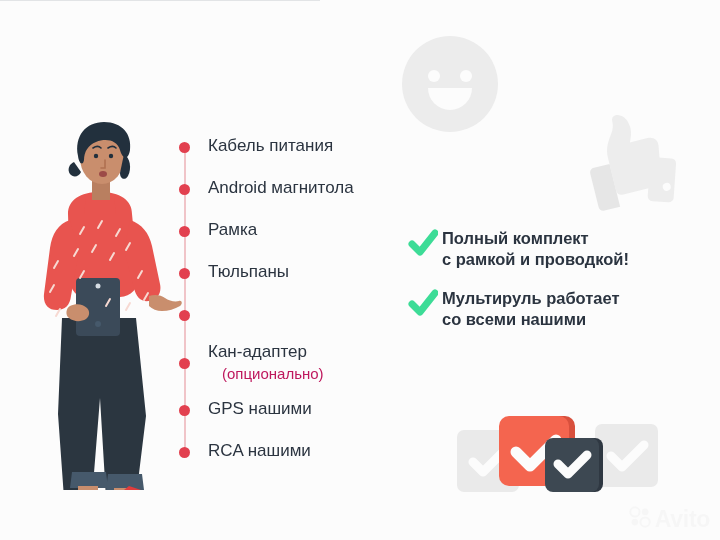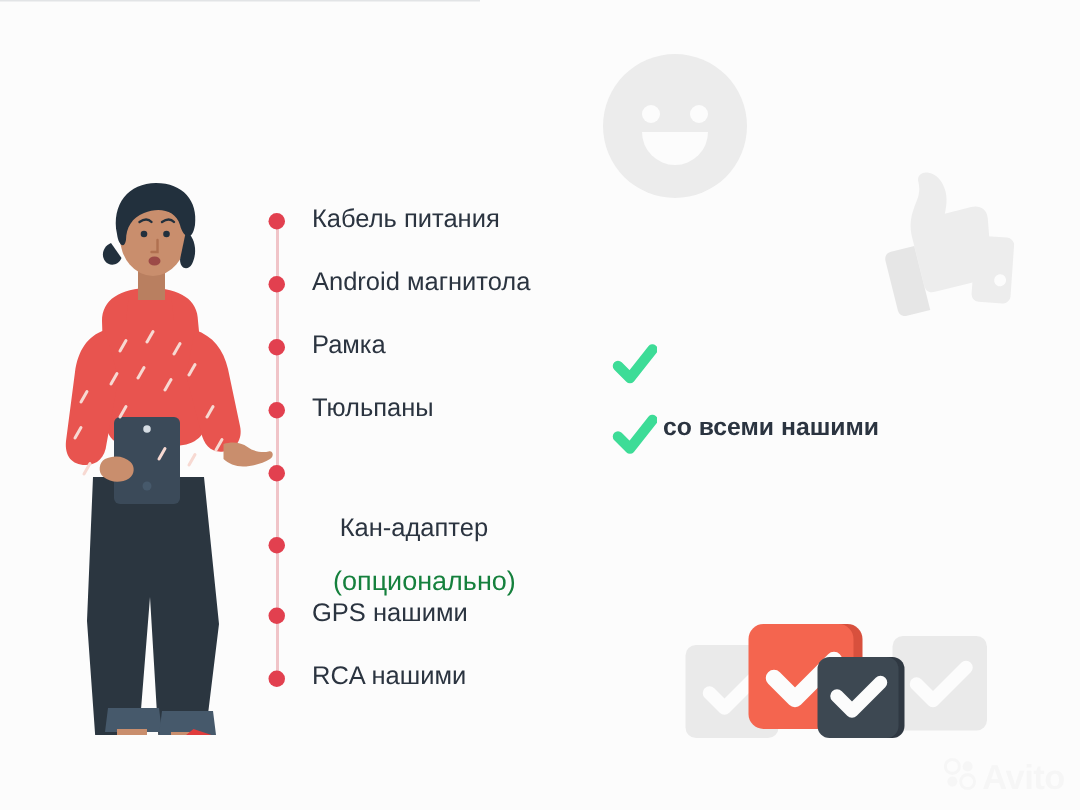--- a/index.html
+++ b/index.html
@@ -32,34 +32,34 @@
   }
 
   
   #kit-list { position:absolute; left:176px; top:136px; width:230px; }
   #timeline-track {
     position:absolute; left:8px; top:10px;
     width:2px; height:302px; background:#f0c4c8;
   }
   .kit-item {
     position:absolute; left:0;
-    display:flex; align-items:flex-start; width:230px;text-align:center;
+    display:flex; align-items:flex-start; width:230px;
   }
   .kit-dot {
     width:11px; height:11px; border-radius:50%;
     background:#e2404f; flex:none; margin-top:6px; margin-left:3px;
     position:relative; z-index:2;
   }
   .kit-text { margin-left:18px; }
   .kit-label {
     font-size:17px; color:#2b3440; line-height:1.15; white-space:nowrap;
   }
   .kit-sub {
-    font-size:18px; color:#15803d; line-height:1.3;
-    margin-left:14px; margin-top:14px; white-space:nowrap;
+    font-size:15px; color:#be185d; line-height:1.3;
+    margin-left:14px; margin-top:2px; white-space:nowrap;
   }
 
   
   #features { position:absolute; left:408px; top:228px; width:270px; }
   .feature { display:flex; align-items:flex-start; margin-bottom:18px; }
   .feature-check { flex:none; width:30px; height:28px; margin-top:1px; }
   .feature-lines { margin-left:4px; }
   .feature-line {
     font-size:16.5px; font-weight:bold; color:#2b3440;
     line-height:1.28; white-space:nowrap;
@@ -255,29 +255,34 @@
   </div>
 
   <div id="features">
 
     <div class="feature">
       <span class="feature-check">
         <svg viewBox="0 0 30 28" width="30" height="28">
           <path d="M4 15l8 8L27 4" stroke="#3ddc97" stroke-width="7" fill="none" stroke-linecap="round" stroke-linejoin="round"></path>
         </svg>
       </span>
+      <span class="feature-lines">
+        <span class="feature-line" style="display:block">Полный комплект</span>
+        <span class="feature-line" style="display:block">с рамкой и проводкой!</span>
+      </span>
     </div>
 
     <div class="feature">
       <span class="feature-check">
         <svg viewBox="0 0 30 28" width="30" height="28">
           <path d="M4 15l8 8L27 4" stroke="#3ddc97" stroke-width="7" fill="none" stroke-linecap="round" stroke-linejoin="round"></path>
         </svg>
       </span>
       <span class="feature-lines">
+        <span class="feature-line" style="display:block">Мультируль работает</span>
         <span class="feature-line" style="display:block">со всеми нашими</span>
       </span>
     </div>
 
   </div>
 
   <div id="avito-watermark">
     <span>
       <svg viewBox="0 0 26 26" width="22" height="22">
         <circle cx="7" cy="7" r="5.5" fill="none" stroke="#f2f2f2" stroke-width="2.4"></circle>

